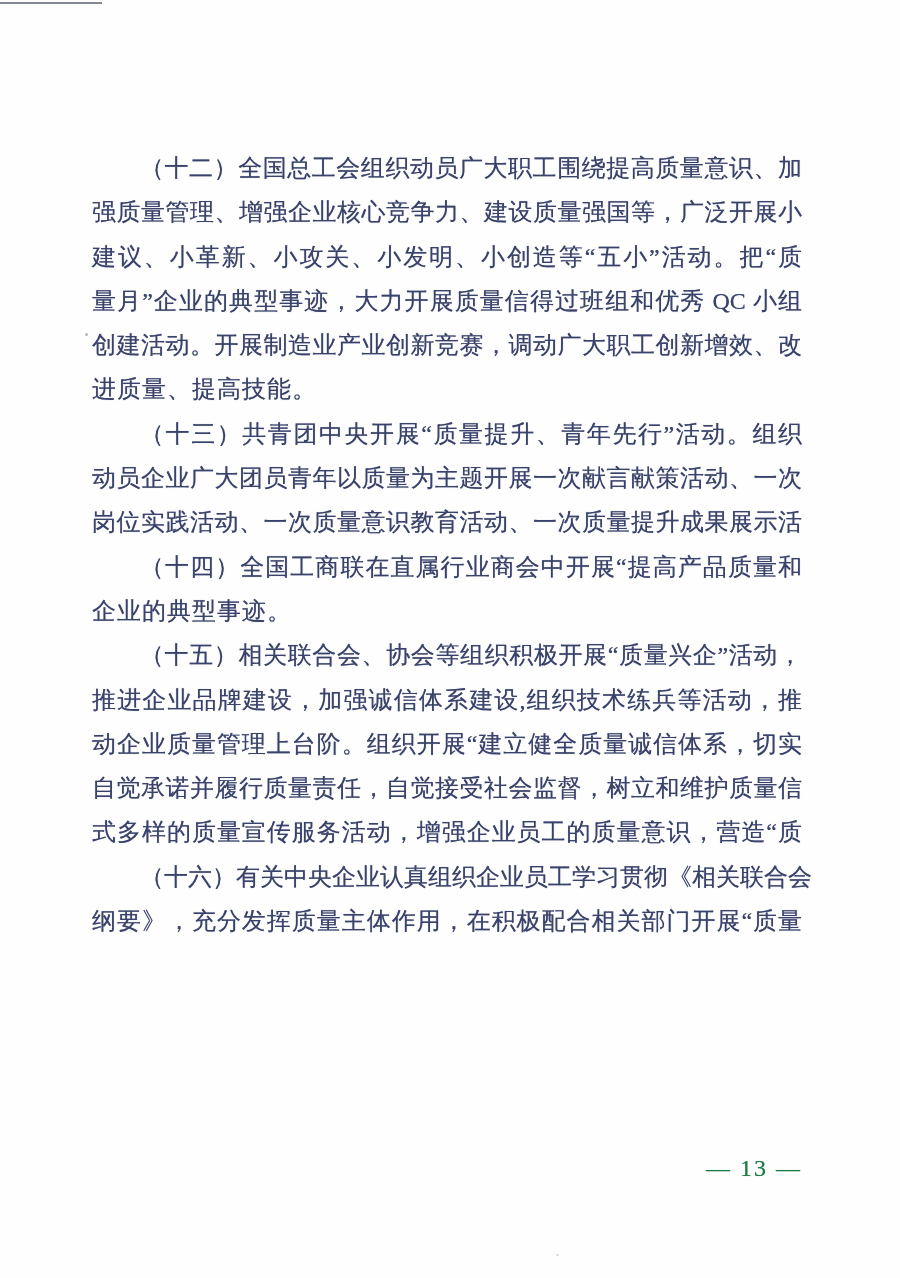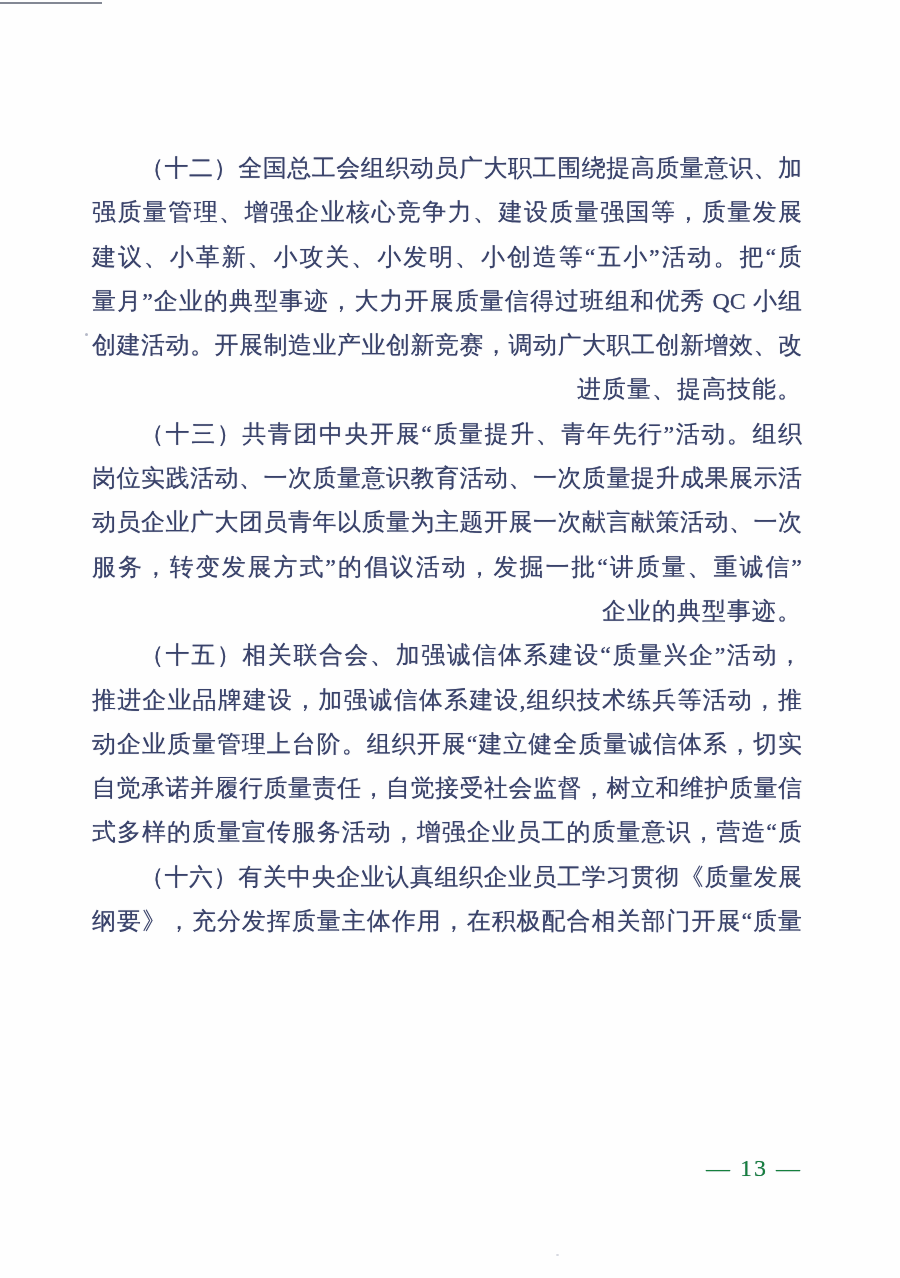--- a/index.html
+++ b/index.html
@@ -43,21 +43,21 @@
   }
   
   .line.fill {
     text-align: justify;
     text-align-last: justify;
     -moz-text-align-last: justify;
   }
   
   .line.indent { text-indent: 2em; }
   
-  .line.end { text-align: right; letter-spacing: 1px; }
+  .line.end { text-align: left; letter-spacing: 1px; }
 
   .page-number {
     position: absolute;
     right: 98px; top: 1155px;
     color: #15803d;
     font-size: 24px;
     letter-spacing: 2px;
     text-shadow: 0 0 0.7px rgba(57, 66, 106, 0.6);
     white-space: nowrap;
   }
@@ -66,34 +66,34 @@
 <body>
 
 <div class="page">
 
   <div class="scan-line"></div>
   <div class="speck s1"></div>
   <div class="speck s2"></div>
 
   <main class="body-text">
     <div class="line indent fill">（十二）全国总工会组织动员广大职工围绕提高质量意识、加</div>
-    <div class="line fill">强质量管理、增强企业核心竞争力、建设质量强国等，质量发展</div>
+    <div class="line fill">强质量管理、增强企业核心竞争力、建设质量强国等，广泛开展小</div>
     <div class="line fill">建议、小革新、小攻关、小发明、小创造等“五小”活动。把“质</div>
     <div class="line fill">量月”企业的典型事迹，大力开展质量信得过班组和优秀 QC 小组</div>
     <div class="line fill">创建活动。开展制造业产业创新竞赛，调动广大职工创新增效、改</div>
     <div class="line end">进质量、提高技能。</div>
     <div class="line indent fill">（十三）共青团中央开展“质量提升、青年先行”活动。组织</div>
+    <div class="line fill">动员企业广大团员青年以质量为主题开展一次献言献策活动、一次</div>
     <div class="line fill">岗位实践活动、一次质量意识教育活动、一次质量提升成果展示活</div>
-    <div class="line fill">动员企业广大团员青年以质量为主题开展一次献言献策活动、一次</div>
-    <div class="line fill">服务，转变发展方式”的倡议活动，发掘一批“讲质量、重诚信”</div>
+    <div class="line indent fill">（十四）全国工商联在直属行业商会中开展“提高产品质量和</div>
     <div class="line end">企业的典型事迹。</div>
-    <div class="line indent fill">（十五）相关联合会、加强诚信体系建设“质量兴企”活动，</div>
+    <div class="line indent fill">（十五）相关联合会、协会等组织积极开展“质量兴企”活动，</div>
     <div class="line fill">推进企业品牌建设，加强诚信体系建设,组织技术练兵等活动，推</div>
     <div class="line fill">动企业质量管理上台阶。组织开展“建立健全质量诚信体系，切实</div>
     <div class="line fill">自觉承诺并履行质量责任，自觉接受社会监督，树立和维护质量信</div>
     <div class="line fill">式多样的质量宣传服务活动，增强企业员工的质量意识，营造“质</div>
-    <div class="line indent fill">（十六）有关中央企业认真组织企业员工学习贯彻《质量发展</div>
+    <div class="line indent fill">（十六）有关中央企业认真组织企业员工学习贯彻《相关联合会</div>
     <div class="line fill">纲要》，充分发挥质量主体作用，在积极配合相关部门开展“质量</div>
   </main>
 
   <div class="page-number">— 13 —</div>
 
 </div>
 
 </body></html>

